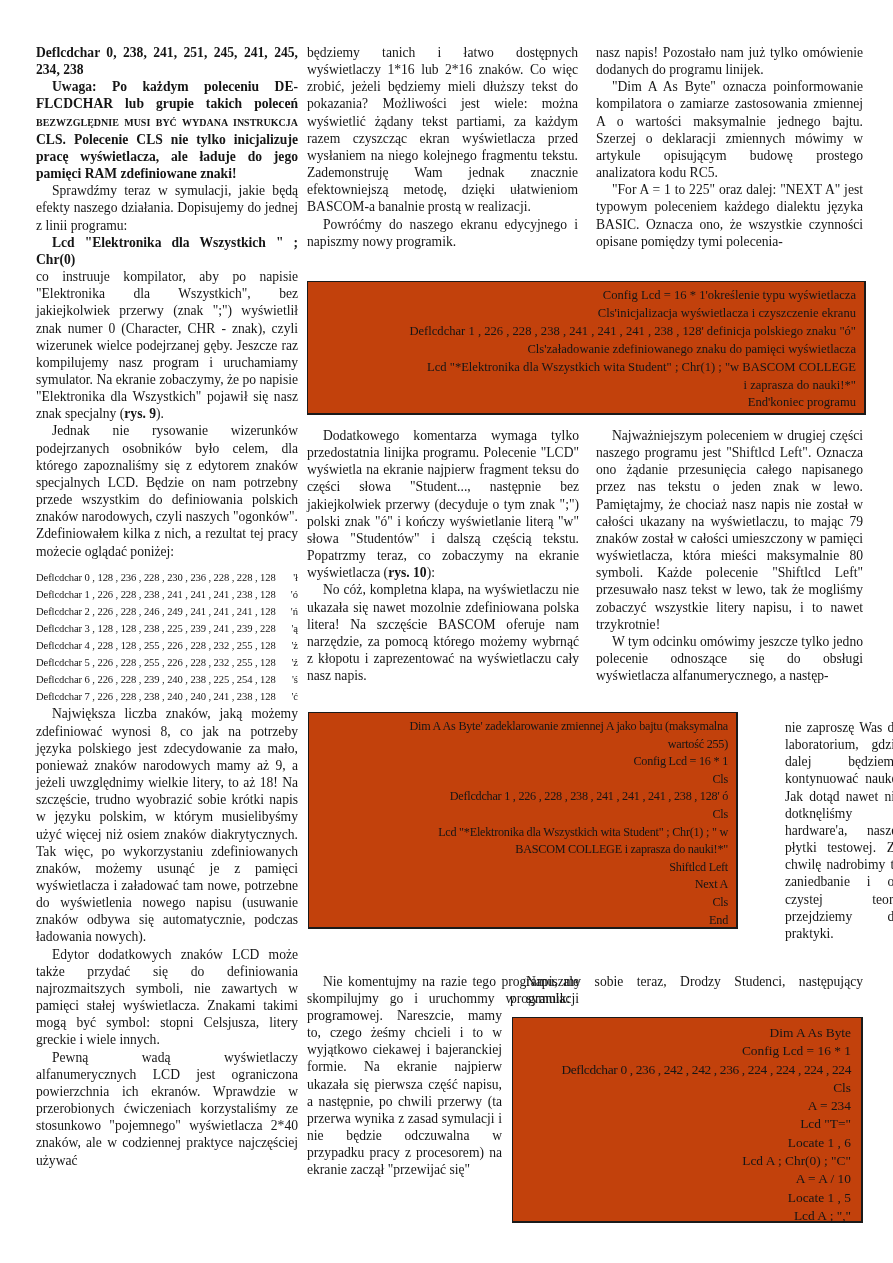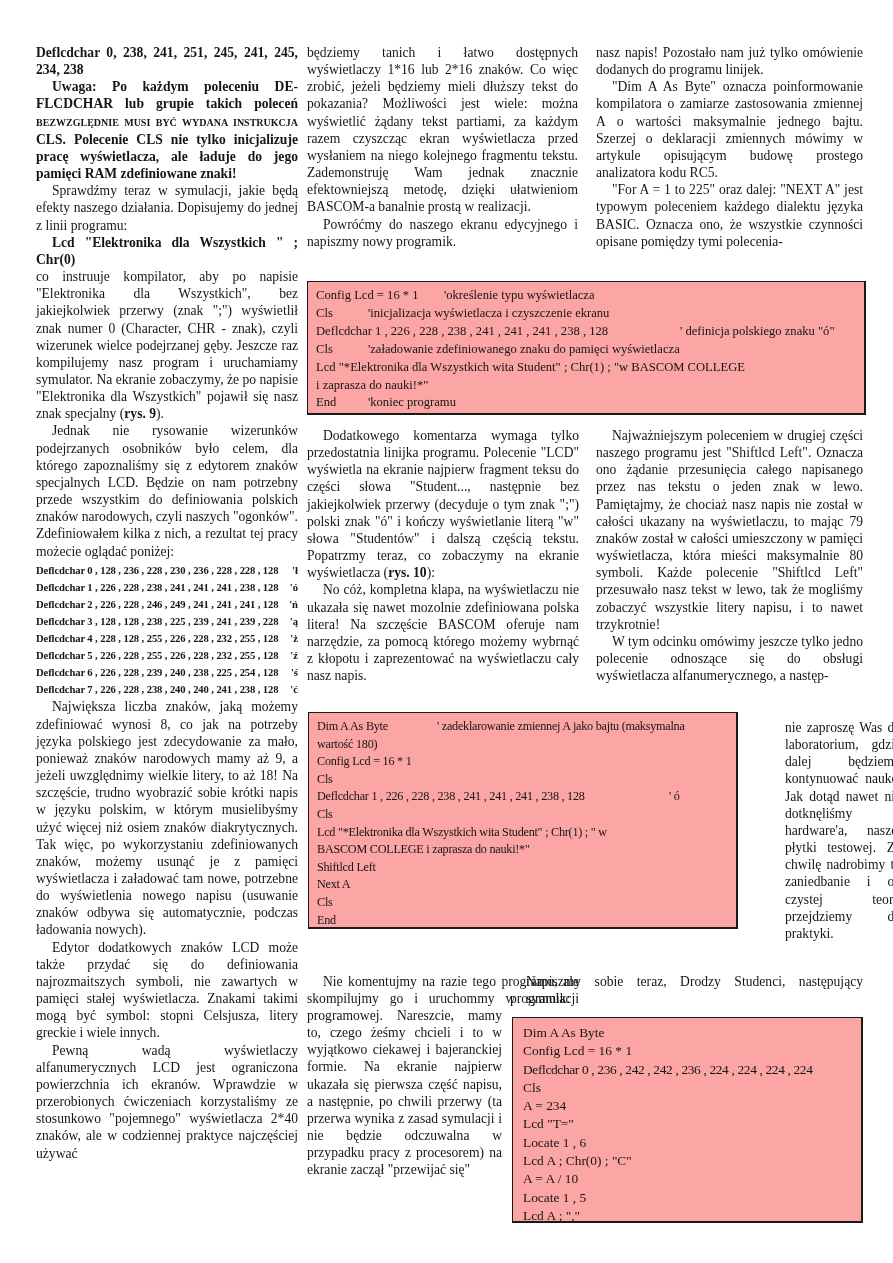--- a/index.html
+++ b/index.html
@@ -20,26 +20,27 @@
   .smallcaps { font-size: 10px; }
   .heading-lcd { font-weight: bold; margin: 17px 0 17px 0; text-indent: 0; }
   .defrow { font-size: 10.6px; line-height: 17.1px; display: flex; text-indent: 0; }
   .defrow .code { flex: 1; white-space: nowrap; letter-spacing: -0.1px; }
   .defrow .glyph { width: 14px; text-align: right; }
   .box {
     position: absolute;
     border: 1.5px solid #1a1a1a;
     border-bottom-width: 2.5px;
     border-right-width: 2.5px;
-    background: #fca5a5;
+    background: #c2410c;
     font-size: 12.6px;
     line-height: 17.9px;
     padding: 5px 8px;
     box-sizing: border-box;
     white-space: nowrap;
+    text-align: right;
   }
   .box .line { display: block; }
   .box .cm { display: inline-block; }
   .box2 { font-size: 12.2px; letter-spacing: -0.25px; line-height: 17.6px; }
   .box3 { font-size: 13.4px; line-height: 18.3px; }
   .narrow { text-align: justify; }
 </style>
 </head>
 <body>
 
@@ -47,21 +48,21 @@
   <p class="noind bold" style="text-indent:0;">Deflcdchar 0, 238, 241, 251, 245, 241, 245, 234, 238</p>
   <p class="bold">
     <span>Uwaga: Po każdym poleceniu DE-FLCDCHAR lub grupie takich poleceń </span><span class="smallcaps">BEZWZGLĘDNIE MUSI BYĆ WYDANA INSTRUKCJA</span><span> CLS. Polecenie CLS nie tylko inicjalizuje pracę wyświetlacza, ale ładuje do jego pamięci RAM zdefiniowane znaki!</span>
   </p>
   <p>Sprawdźmy teraz w symulacji, jakie będą efekty naszego działania. Dopisujemy do jednej z linii programu:</p>
   <p class="heading-lcd">Lcd "Elektronika dla Wszystkich " ; Chr(0)</p>
   <p class="noind">
     <span>co instruuje kompilator, aby po napisie "Elektronika dla Wszystkich", bez jakiejkolwiek przerwy (znak ";") wyświetlił znak numer 0 (Character, CHR - znak), czyli wizerunek wielce podejrzanej gęby. Jeszcze raz kompilujemy nasz program i uruchamiamy symulator. Na ekranie zobaczymy, że po napisie "Elektronika dla Wszystkich" pojawił się nasz znak specjalny (</span><b>rys. 9</b><span>).</span>
   </p>
   <p>Jednak nie rysowanie wizerunków podejrzanych osobników było celem, dla którego zapoznaliśmy się z edytorem znaków specjalnych LCD. Będzie on nam potrzebny przede wszystkim do definiowania polskich znaków narodowych, czyli naszych "ogonków". Zdefiniowałem kilka z nich, a rezultat tej pracy możecie oglądać poniżej:</p>
-  <div style="margin-top:2px;font-weight:bold;">
+  <div style="margin-top:9px;">
     <div class="defrow">
         <span class="code">Deflcdchar 0 , 128 , 236 , 228 , 230 , 236 , 228 , 228 , 128</span>
         <span class="glyph">'ł</span>
       </div>
     <div class="defrow">
         <span class="code">Deflcdchar 1 , 226 , 228 , 238 , 241 , 241 , 241 , 238 , 128</span>
         <span class="glyph">'ó</span>
       </div>
     <div class="defrow">
         <span class="code">Deflcdchar 2 , 226 , 228 , 246 , 249 , 241 , 241 , 241 , 128</span>
@@ -121,21 +122,21 @@
   <p>No cóż, kompletna klapa, na wyświetlaczu nie ukazała się nawet mozolnie zdefiniowana polska litera! Na szczęście BASCOM oferuje nam narzędzie, za pomocą którego możemy wybrnąć z kłopotu i zaprezentować na wyświetlaczu cały nasz napis.</p>
 </div>
 
 <div class="col" style="left:596px; top:427px; width:267px;">
   <p>Najważniejszym poleceniem w drugiej części naszego programu jest "Shiftlcd Left". Oznacza ono żądanie przesunięcia całego napisanego przez nas tekstu o jeden znak w lewo. Pamiętajmy, że chociaż nasz napis nie został w całości ukazany na wyświetlaczu, to mając 79 znaków został w całości umieszczony w pamięci wyświetlacza, która mieści maksymalnie 80 symboli. Każde polecenie "Shiftlcd Left" przesuwało nasz tekst w lewo, tak że mogliśmy zobaczyć wszystkie litery napisu, i to nawet trzykrotnie!</p>
   <p>W tym odcinku omówimy jeszcze tylko jedno polecenie odnoszące się do obsługi wyświetlacza alfanumerycznego, a następ-</p>
 </div>
 
 <div class="box box2" style="left:308px; top:712px; width:430px; height:217px;">
   <span class="line"><span class="cm" style="width:120px">Dim A As Byte</span><span>' zadeklarowanie zmiennej A jako bajtu (maksymalna</span></span>
-  <span class="line">wartość 180)</span>
+  <span class="line">wartość 255)</span>
   <span class="line">Config Lcd = 16 * 1</span>
   <span class="line">Cls</span>
   <span class="line"><span class="cm" style="width:352px">Deflcdchar 1 , 226 , 228 , 238 , 241 , 241 , 241 , 238 , 128</span><span>' ó</span></span>
   <span class="line">Cls</span>
   <span class="line">Lcd "*Elektronika dla Wszystkich wita Student" ; Chr(1) ; " w</span>
   <span class="line">BASCOM COLLEGE i zaprasza do nauki!*"</span>
   <span class="line">Shiftlcd Left</span>
   <span class="line">Next A</span>
   <span class="line">Cls</span>
   <span class="line">End</span>

